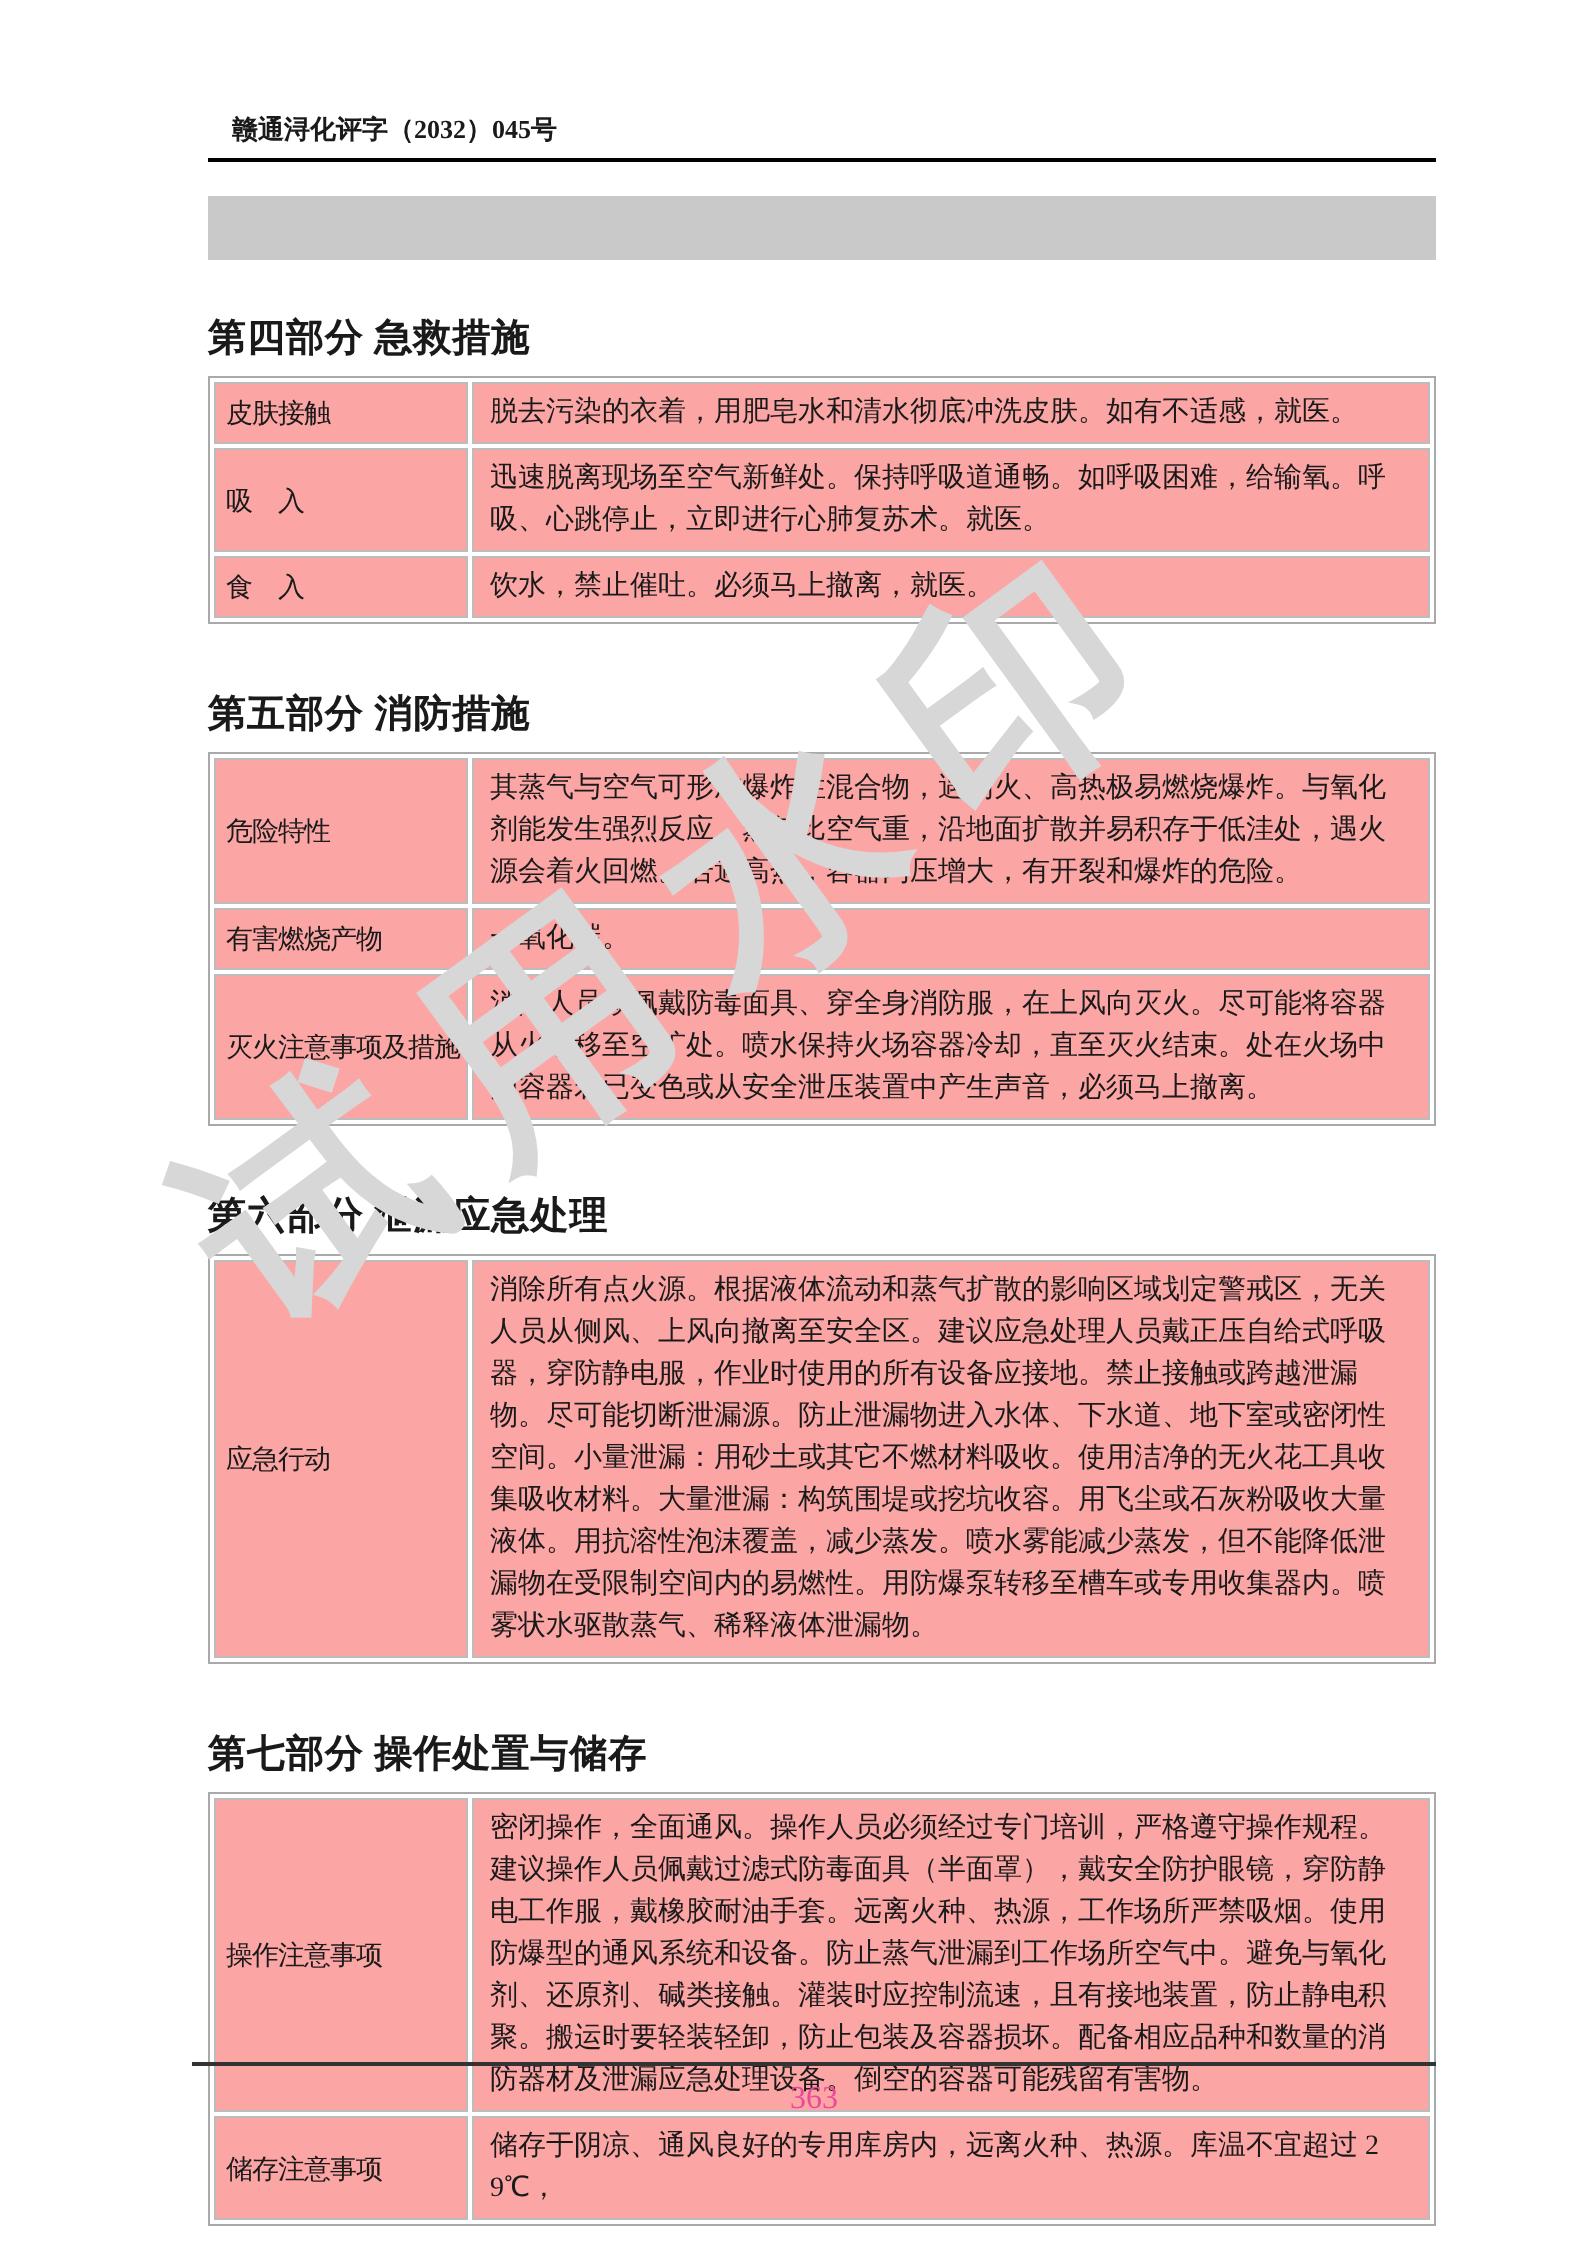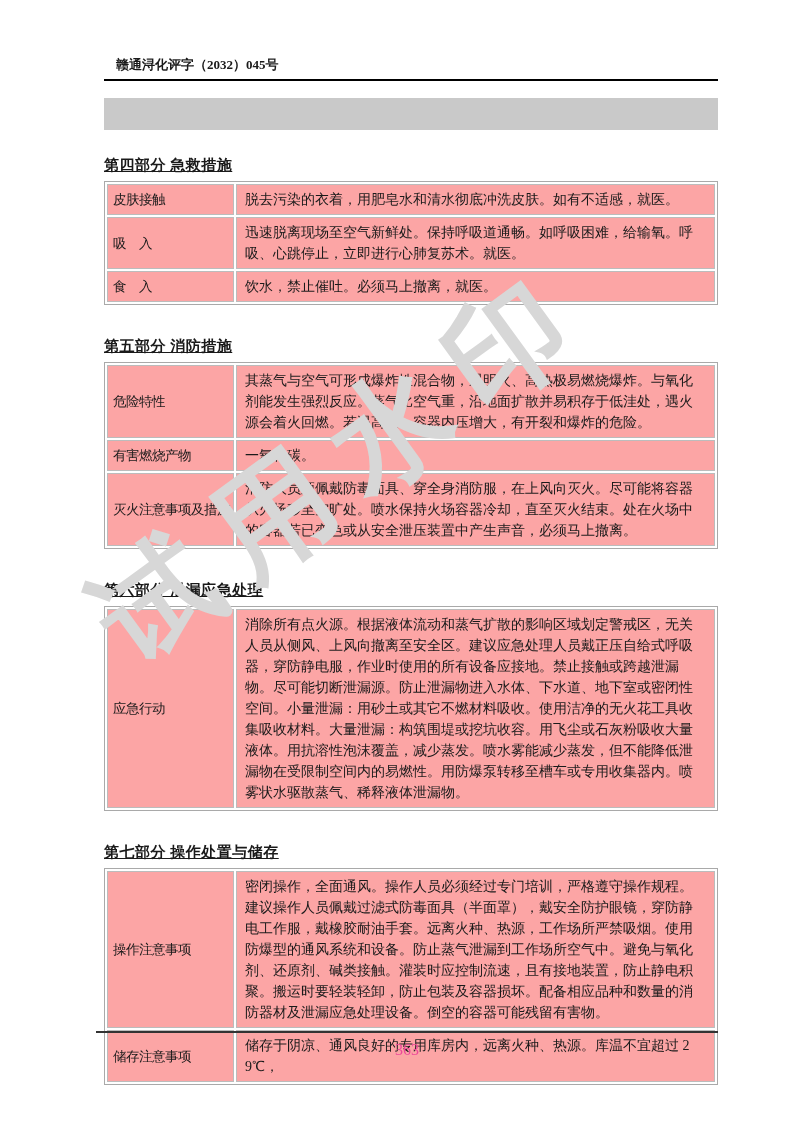--- a/index.html
+++ b/index.html
@@ -21,21 +21,21 @@
     font-size:13px; font-weight:bold; white-space:nowrap;
   }
   .hdr .right { margin-left:12px; }
 
   
   .graybar { margin-top:17px; height:32px; background:#c9c9c9; }
 
   
   .section { margin-top:26px; }
   .section.gap-lg { margin-top:32px; }
-  .sec-title { font-size:15px; font-weight:bold; margin:0 0 6px 0; letter-spacing:0.5px;text-decoration:underline; }
+  .sec-title { font-size:19px; font-weight:bold; margin:0 0 6px 0; letter-spacing:0.5px; }
 
   
   table.msds {
     width:100%;
     border-collapse:separate; border-spacing:2px;
     border:1px solid #a9a9a9;
     background:#ffffff;
     table-layout:fixed;
   }
   table.msds td {

